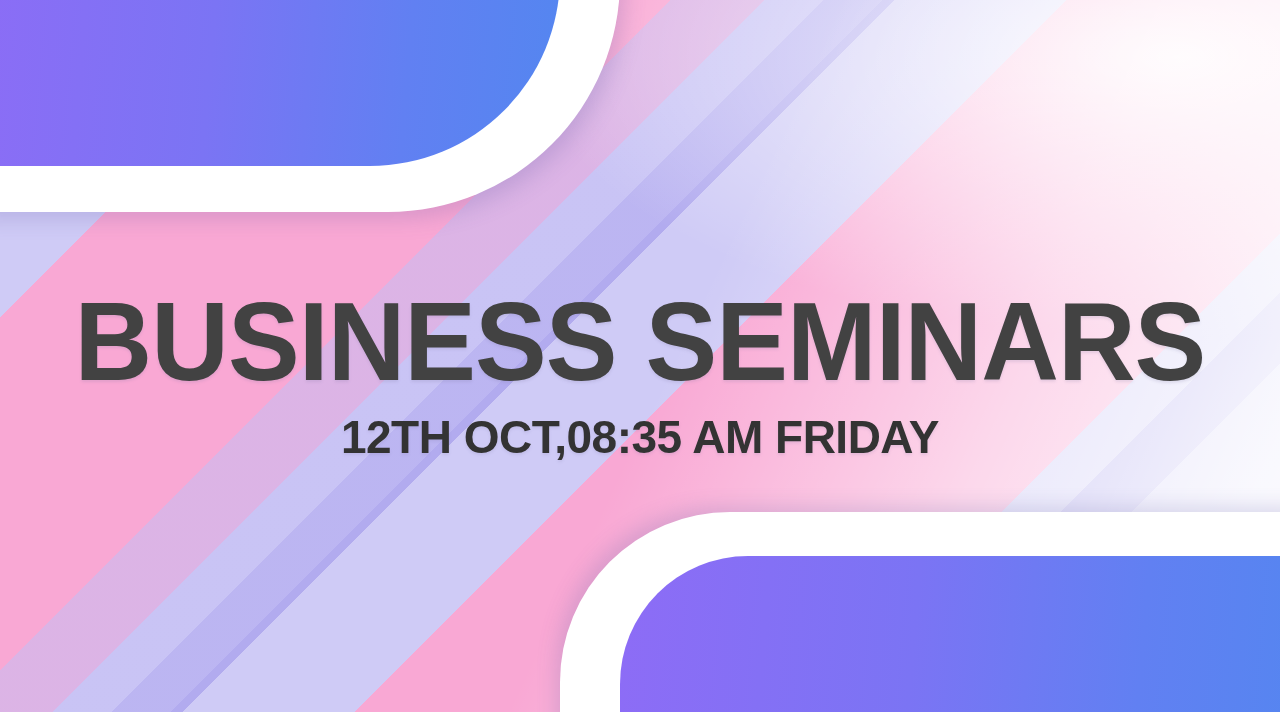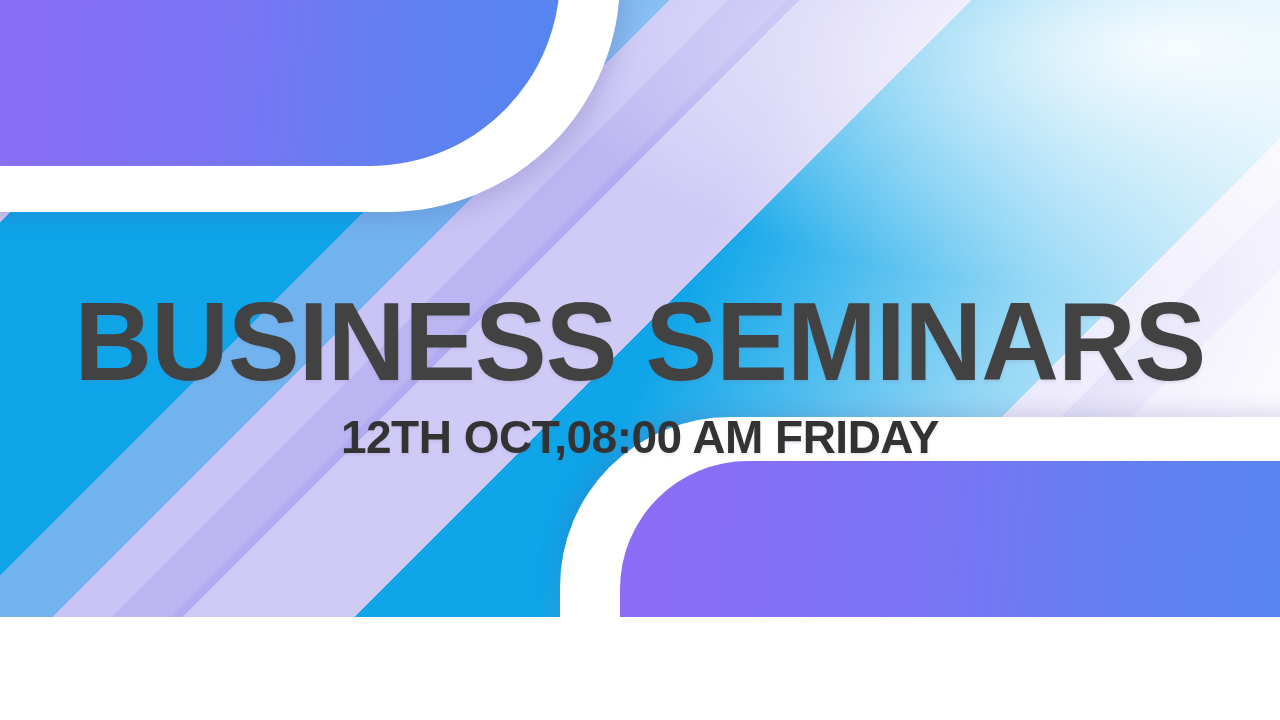--- a/index.html
+++ b/index.html
@@ -4,23 +4,23 @@
 <style>
   html, body {
     margin: 0;
     padding: 0;
     background: #ffffff;
   }
 
   #poster {
     position: relative;
     width: 1280px;
-    height: 617px;
+    height: 712px;
     overflow: hidden;
-    background: #0ea5e9;
+    background: #f9a8d4;
     font-family: "Liberation Sans", "DejaVu Sans", sans-serif;
   }
 
   
   .stripe-layer {
     position: absolute;
     inset: -400px -400px -400px -400px;
     pointer-events: none;
   }
 
@@ -172,16 +172,16 @@
     <div class="card-fill"></div>
   </div>
 
   <div class="card" id="card-bottom-right">
     <div class="card-ring"></div>
     <div class="card-fill"></div>
   </div>
 
   <div class="text-block">
     <h1 id="poster-title">BUSINESS SEMINARS</h1>
-    <p id="poster-subtitle">12TH OCT,08:00 AM FRIDAY</p>
+    <p id="poster-subtitle">12TH OCT,08:35 AM FRIDAY</p>
   </div>
 
 </div>
 
 </body></html>

